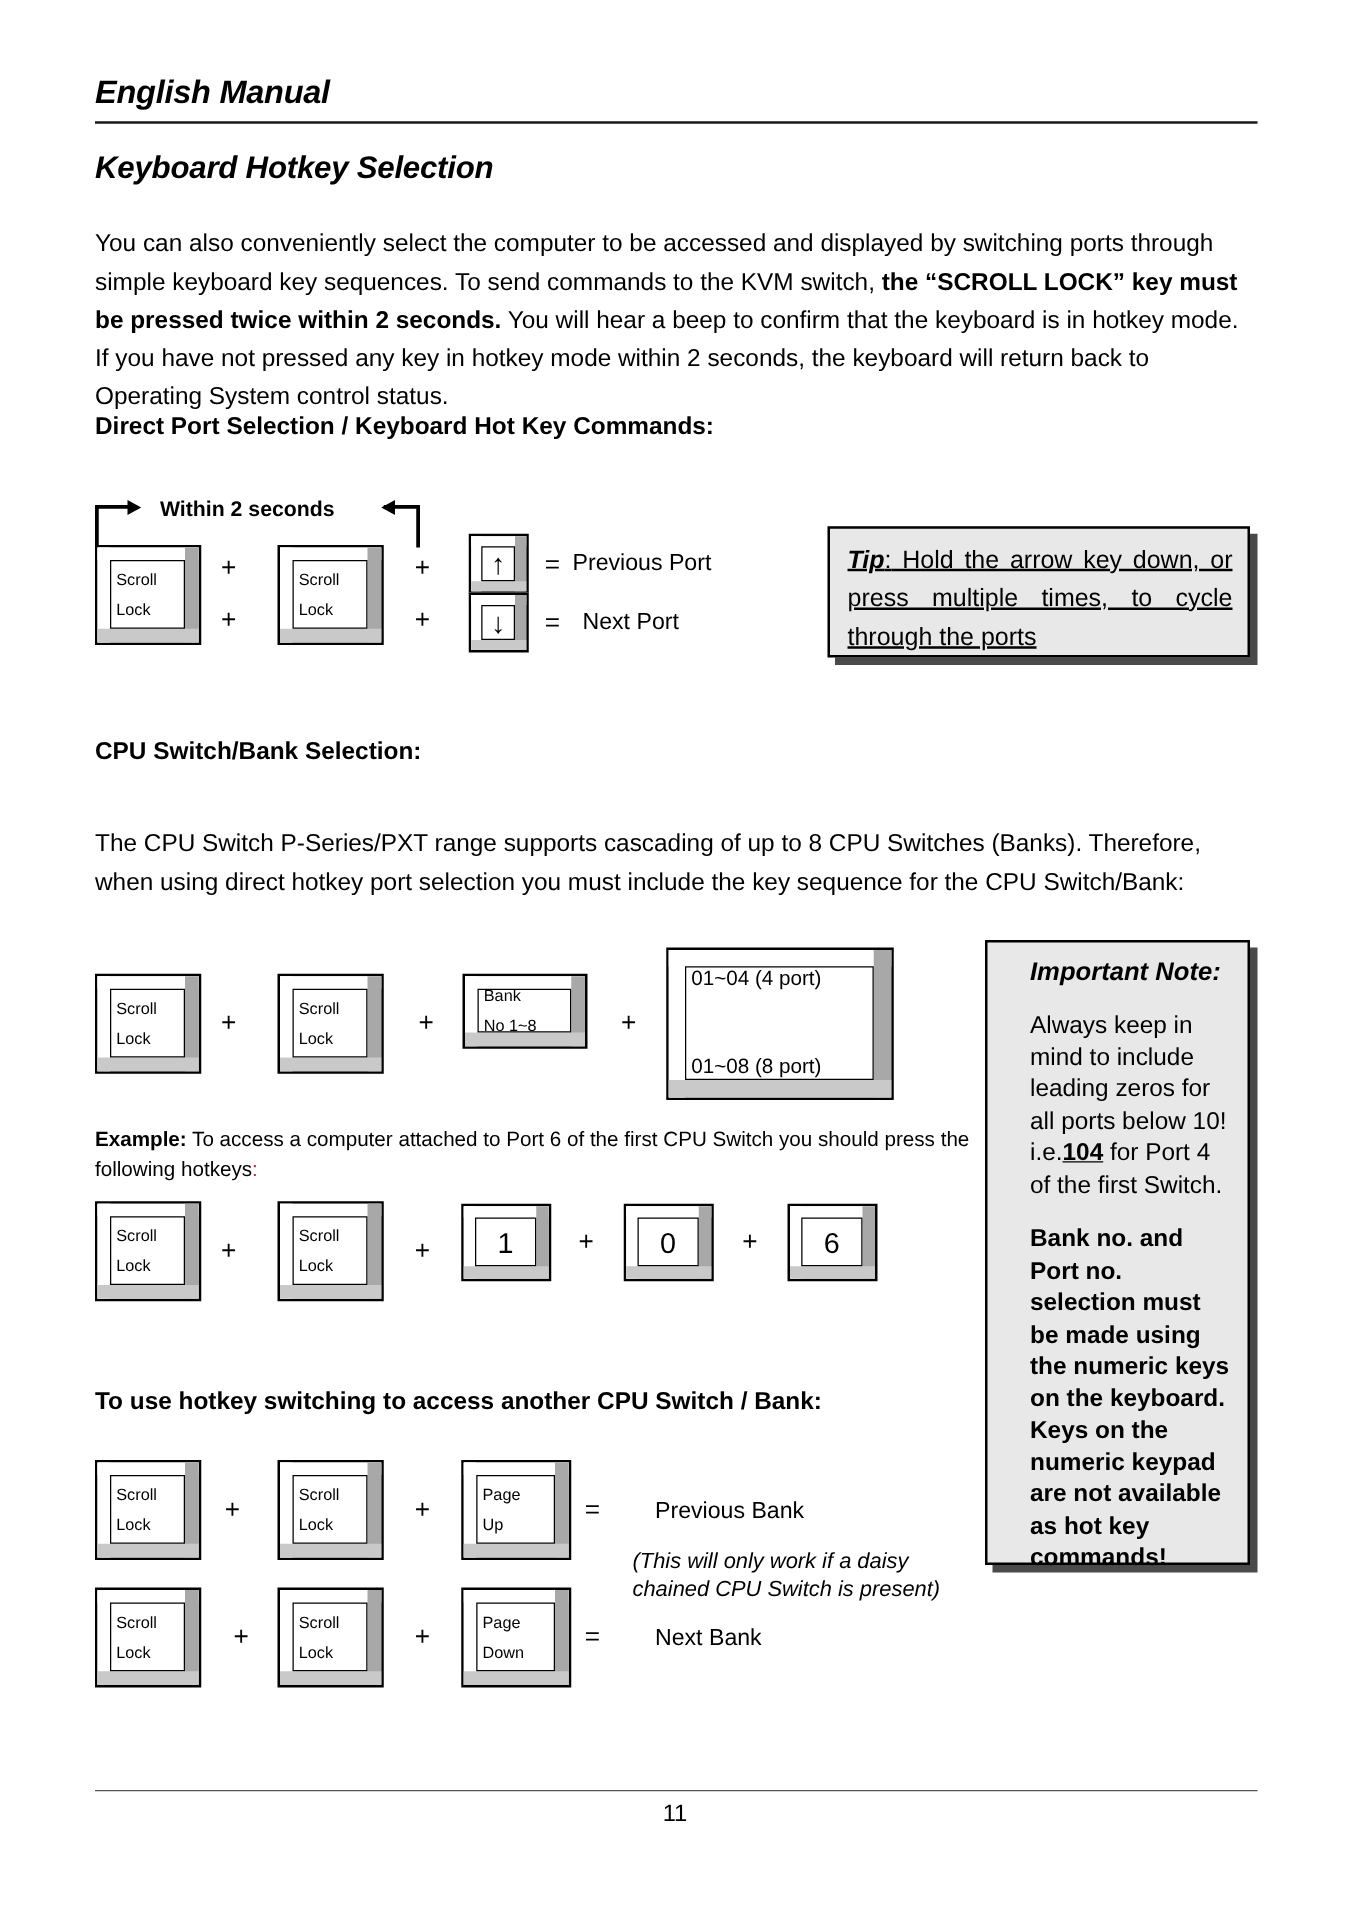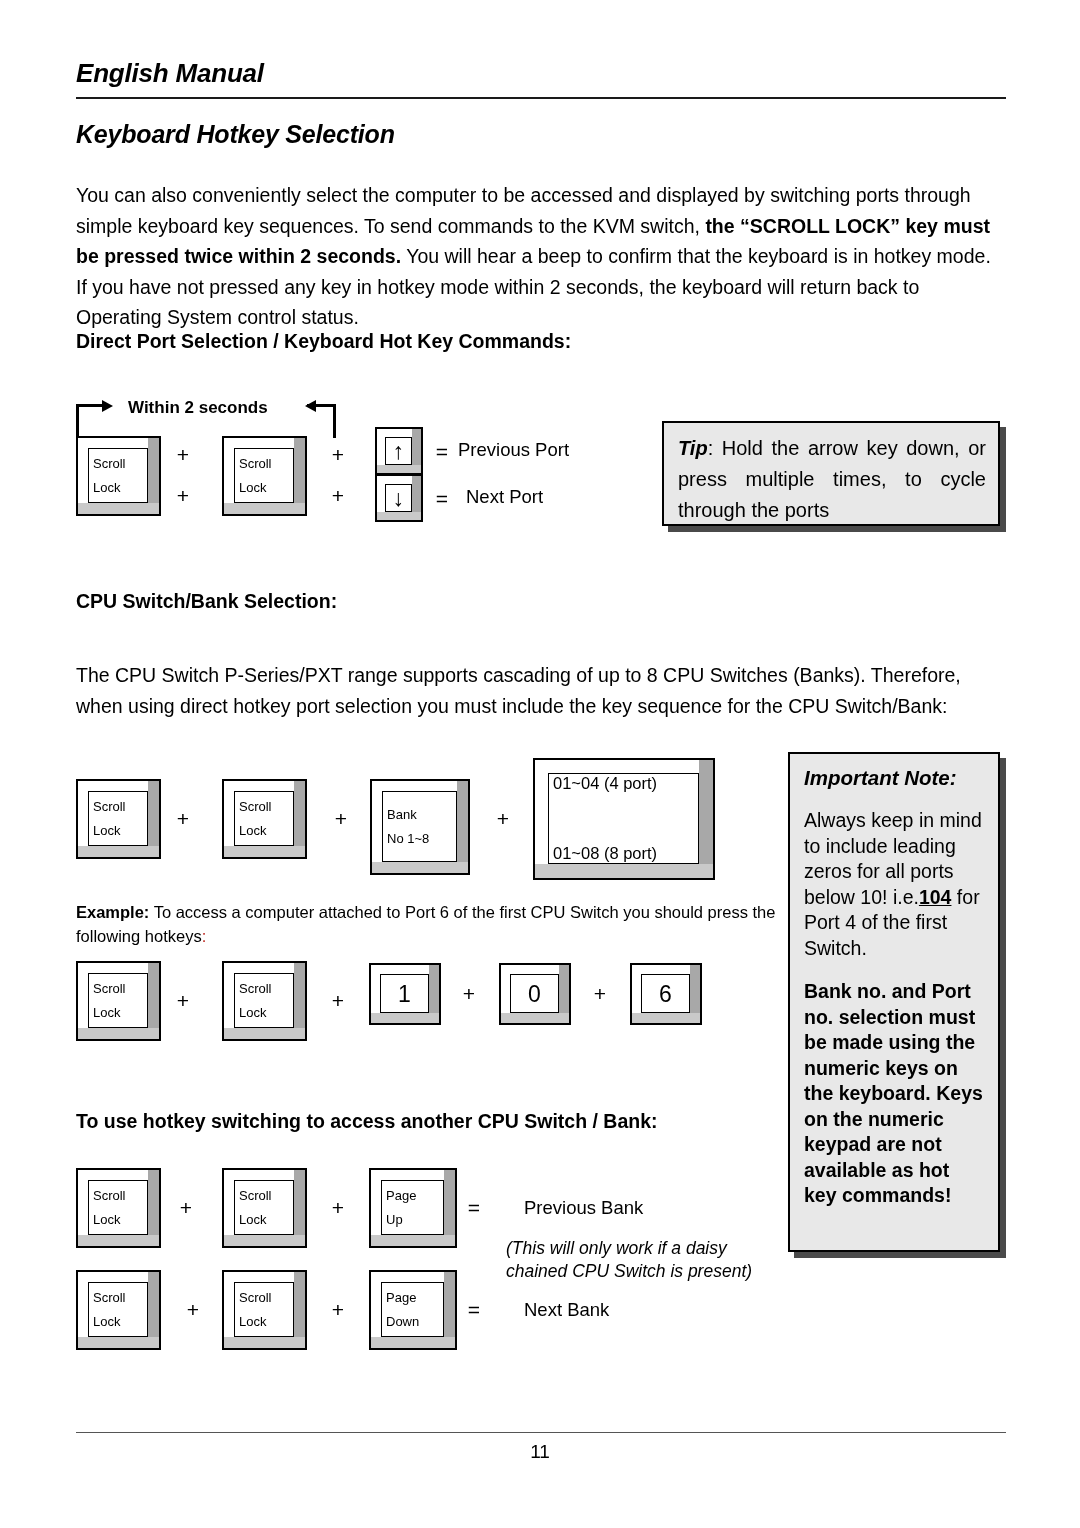--- a/index.html
+++ b/index.html
@@ -133,21 +133,21 @@
     box-sizing:border-box;
     background:#e8e8e8;
     border:2.5px solid #000;
     box-shadow:6px 6px 0 0 #4a4a4a;
   }
   .callout .inner{padding:10px 12px 10px 14px;}
   .callout .ct{
     font-size:20px;line-height:31px;
   }
   .callout .ct i{font-style:italic;font-weight:bold;}
-  .tip-box .ct{text-align:justify;text-align-last:left;}
+  .tip-box .ct{text-align:justify;text-align-last:left;text-decoration:underline;}
 
   .note-box .nt-title{
     font-size:20.5px;font-weight:bold;font-style:italic;
     line-height:28px;margin-bottom:16px;
   }
   .note-box .nt-p{
     font-size:19.5px;line-height:25.5px;
   }
   .note-box .nt-p .ul104{font-weight:bold;text-decoration:underline;}
   .note-box .nt-b{
@@ -268,21 +268,21 @@
     <div class="bevel-l"></div>
     <div class="bevel-r"></div>
     <div class="bevel-b"></div>
     <div class="face">
       <div class="ln">Scroll</div>
       <div class="ln">Lock</div>
     </div>
   </div>
   <div class="op" style="left:330px;top:808px;width:22px;">+</div>
 
-  <div class="key" style="left:370px;top:779px;width:100px;height:96px;">
+  <div class="key" style="left:370px;top:779px;width:100px;height:60px;">
     <div class="bevel-t"></div>
     <div class="bevel-l"></div>
     <div class="bevel-r"></div>
     <div class="bevel-b"></div>
     <div class="face">
       <div class="ln">Bank</div>
       <div class="ln">No 1~8</div>
     </div>
   </div>
   <div class="op" style="left:492px;top:808px;width:22px;">+</div>
@@ -293,21 +293,21 @@
     <div class="bevel-r" style="width:14px;"></div>
     <div class="bevel-b" style="height:14px;"></div>
     <div class="face" style="left:13px;top:13px;right:14px;bottom:14px;gap:47px;">
       <div class="ln small">Port No.</div>
       <div class="ln small">01~04 (4 port)</div>
       <div class="ln small">01~08 (8 port)</div>
       <div class="ln small">01~16 (16 port)</div>
     </div>
   </div>
 
-  <div class="callout note-box" style="left:788px;top:752px;width:212px;height:500px;">
+  <div class="callout note-box" style="left:788px;top:752px;width:212px;height:500px;padding-left:20px;">
     <div class="inner">
       <div class="nt-title">Important Note:</div>
       <div class="nt-p"><span>Always keep in mind to include leading zeros for all ports below 10! i.e.</span><span class="ul104">104</span><span> for Port 4 of the first Switch.</span></div>
       <div class="nt-b">Bank no. and Port no. selection must be made using the numeric keys on the keyboard. Keys on the numeric keypad are not available as hot key commands!</div>
     </div>
   </div>
 
   <div class="small-note" style="top:900px;">
     <b>Example:</b><span> To access a computer attached to Port 6 of the first CPU Switch you should press the following hotkeys</span><span class="red-colon">:</span>
   </div>

